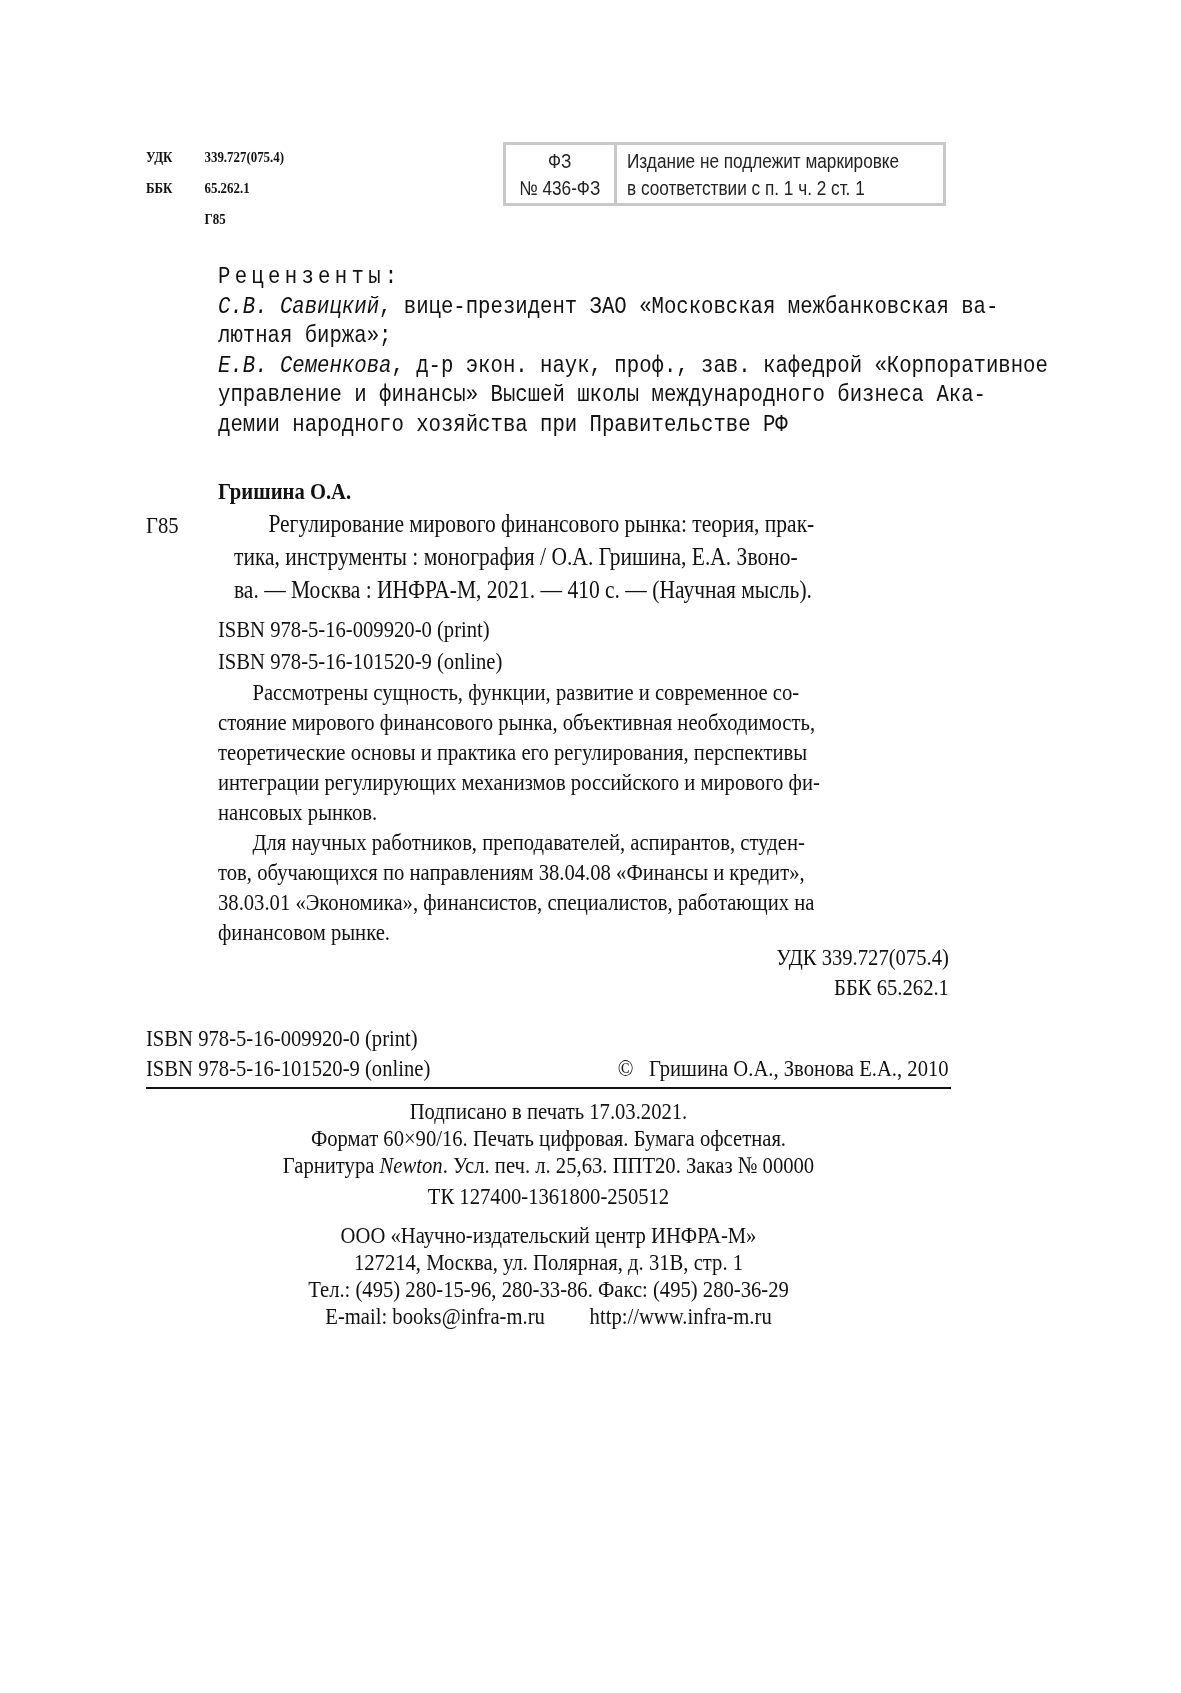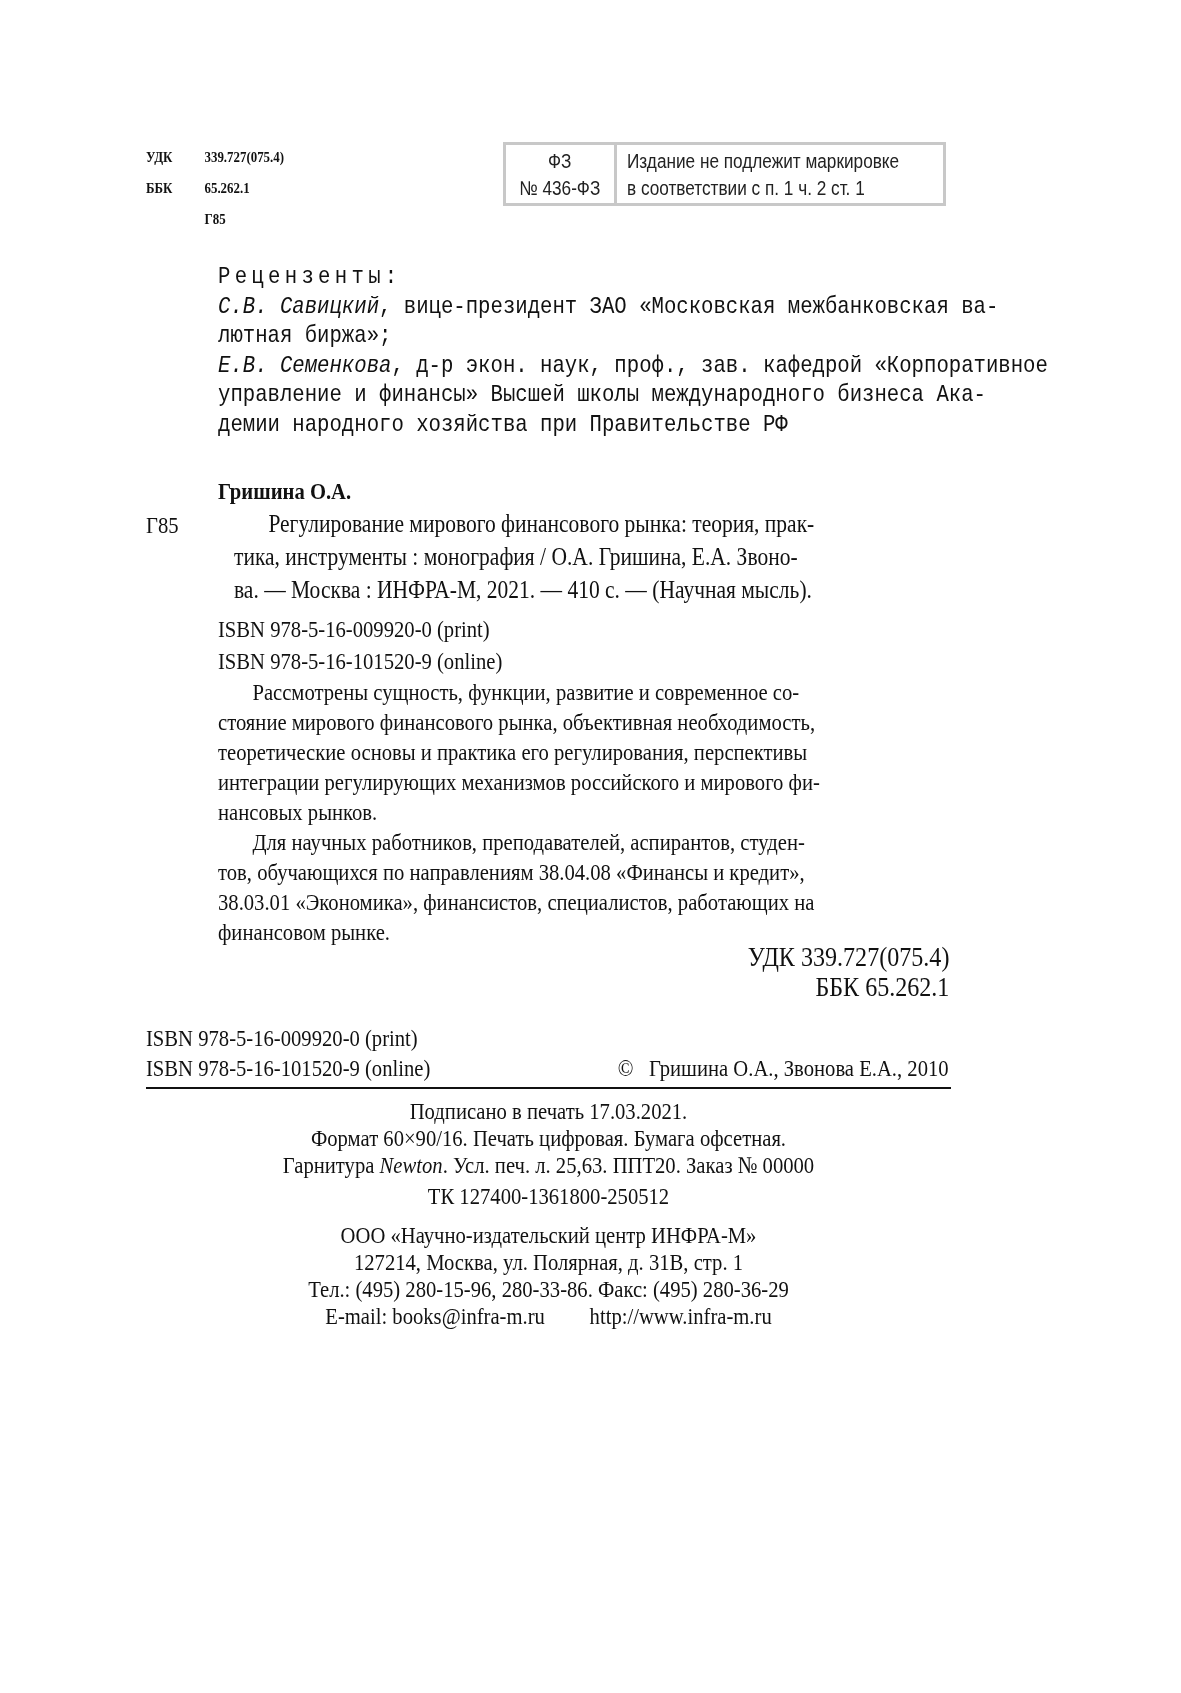--- a/index.html
+++ b/index.html
@@ -26,21 +26,21 @@
   
   .reviewers { left: 218px; top: 262px; width: 740px; font-size: 24px; line-height: 29.5px; font-family: Liberation Mono, monospace; }
   .spaced { letter-spacing: 5px; }
   .it { font-style: italic; }
 
   .author { left: 218px; top: 478px; font-size: 24px; font-weight: bold; }
   .g85 { left: 146px; top: 512px; font-size: 24px; }
   .biblio { left: 202px; top: 507px; width: 735px; font-size: 25px; line-height: 33px; margin-left: 32px; }
   .isbn1 { left: 218px; top: 613px; font-size: 24px; line-height: 32px; }
   .abstract { left: 218px; top: 677px; width: 735px; font-size: 24px; line-height: 30px; }
-  .udk2 { right: 232px; top: 942px; font-size: 28px; line-height: 30px; text-align: right; }
+  .udk2 { right: 232px; top: 942px; font-size: 24px; line-height: 30px; text-align: right; }
   .isbn2 { left: 146px; top: 1023px; font-size: 24px; line-height: 30px; }
   .copy { right: 232px; top: 1053px; font-size: 24px; line-height: 30px; }
   .rule { left: 146px; top: 1087px; width: 805px; height: 2px; background: #111; }
   .imprint { left: 146px; top: 1098px; width: 805px; text-align: center; font-size: 24px; line-height: 27px; }
   .tk { left: 146px; top: 1183px; width: 805px; text-align: center; font-size: 24px; }
   .publisher { left: 146px; top: 1222px; width: 805px; text-align: center; font-size: 24px; line-height: 27px; }
   .publine { display: block; }
   .contacts { display: flex; justify-content: center; gap: 52px; }
 </style>
 </head>

